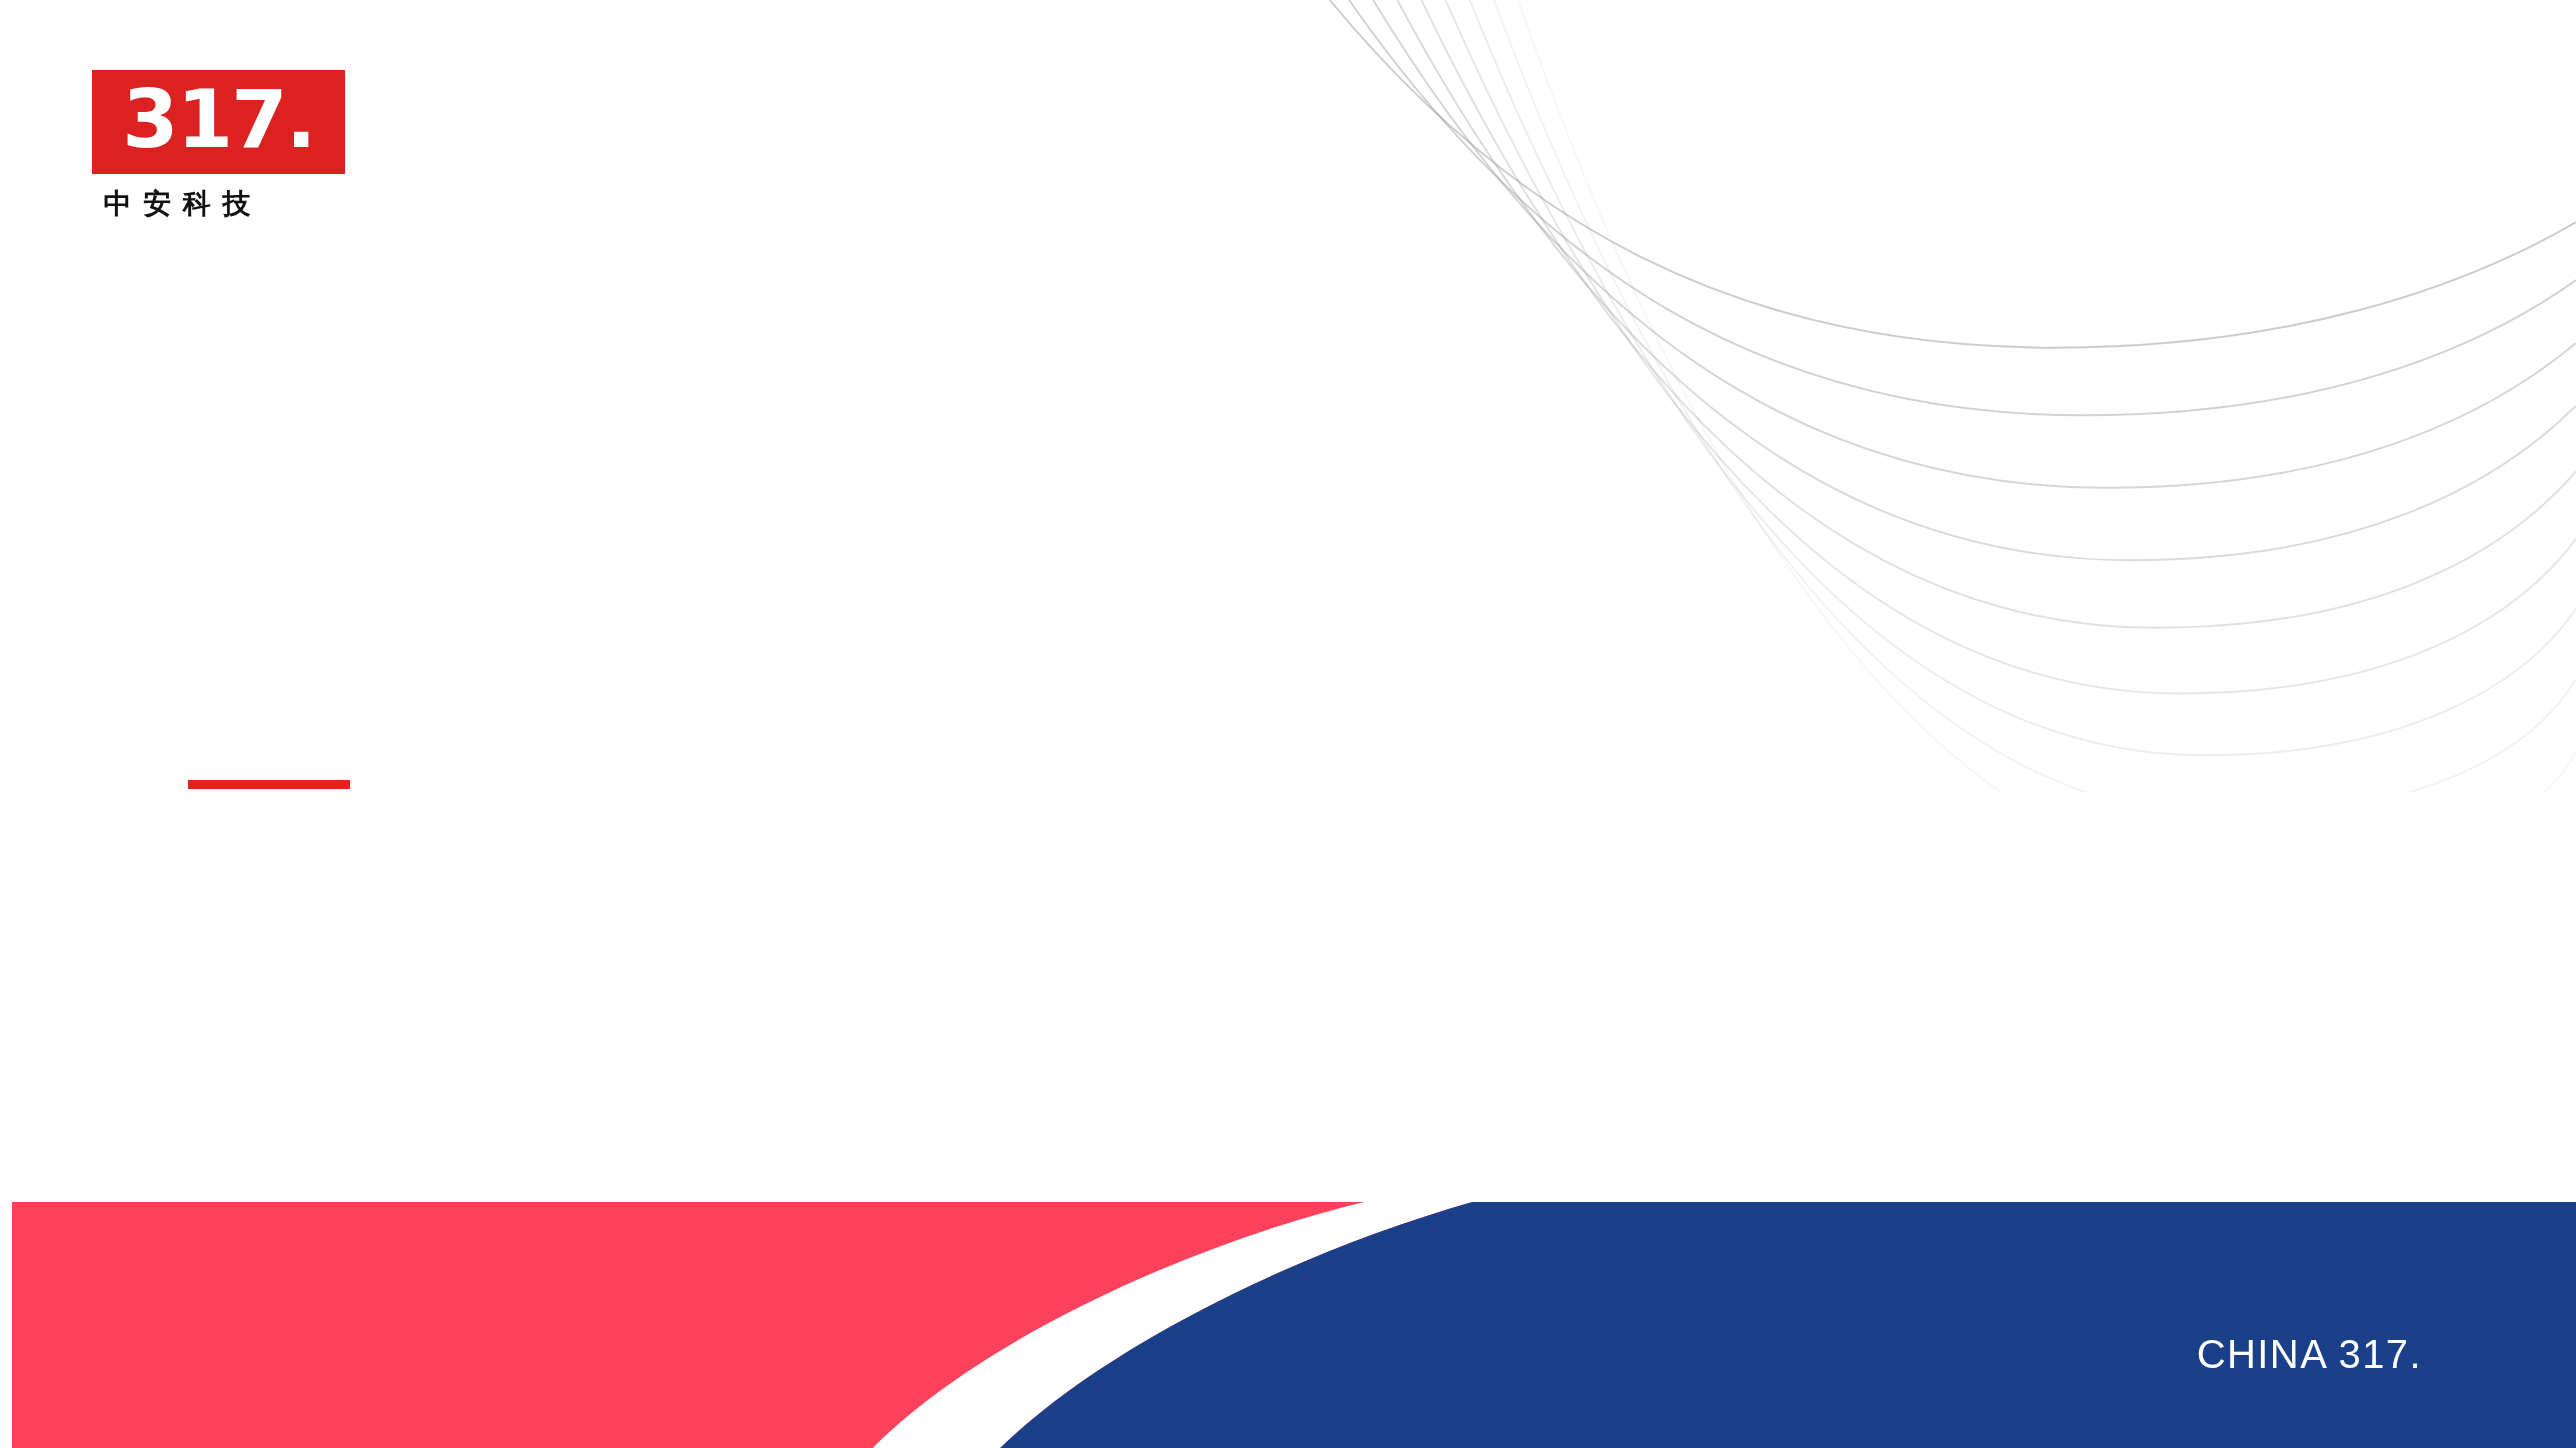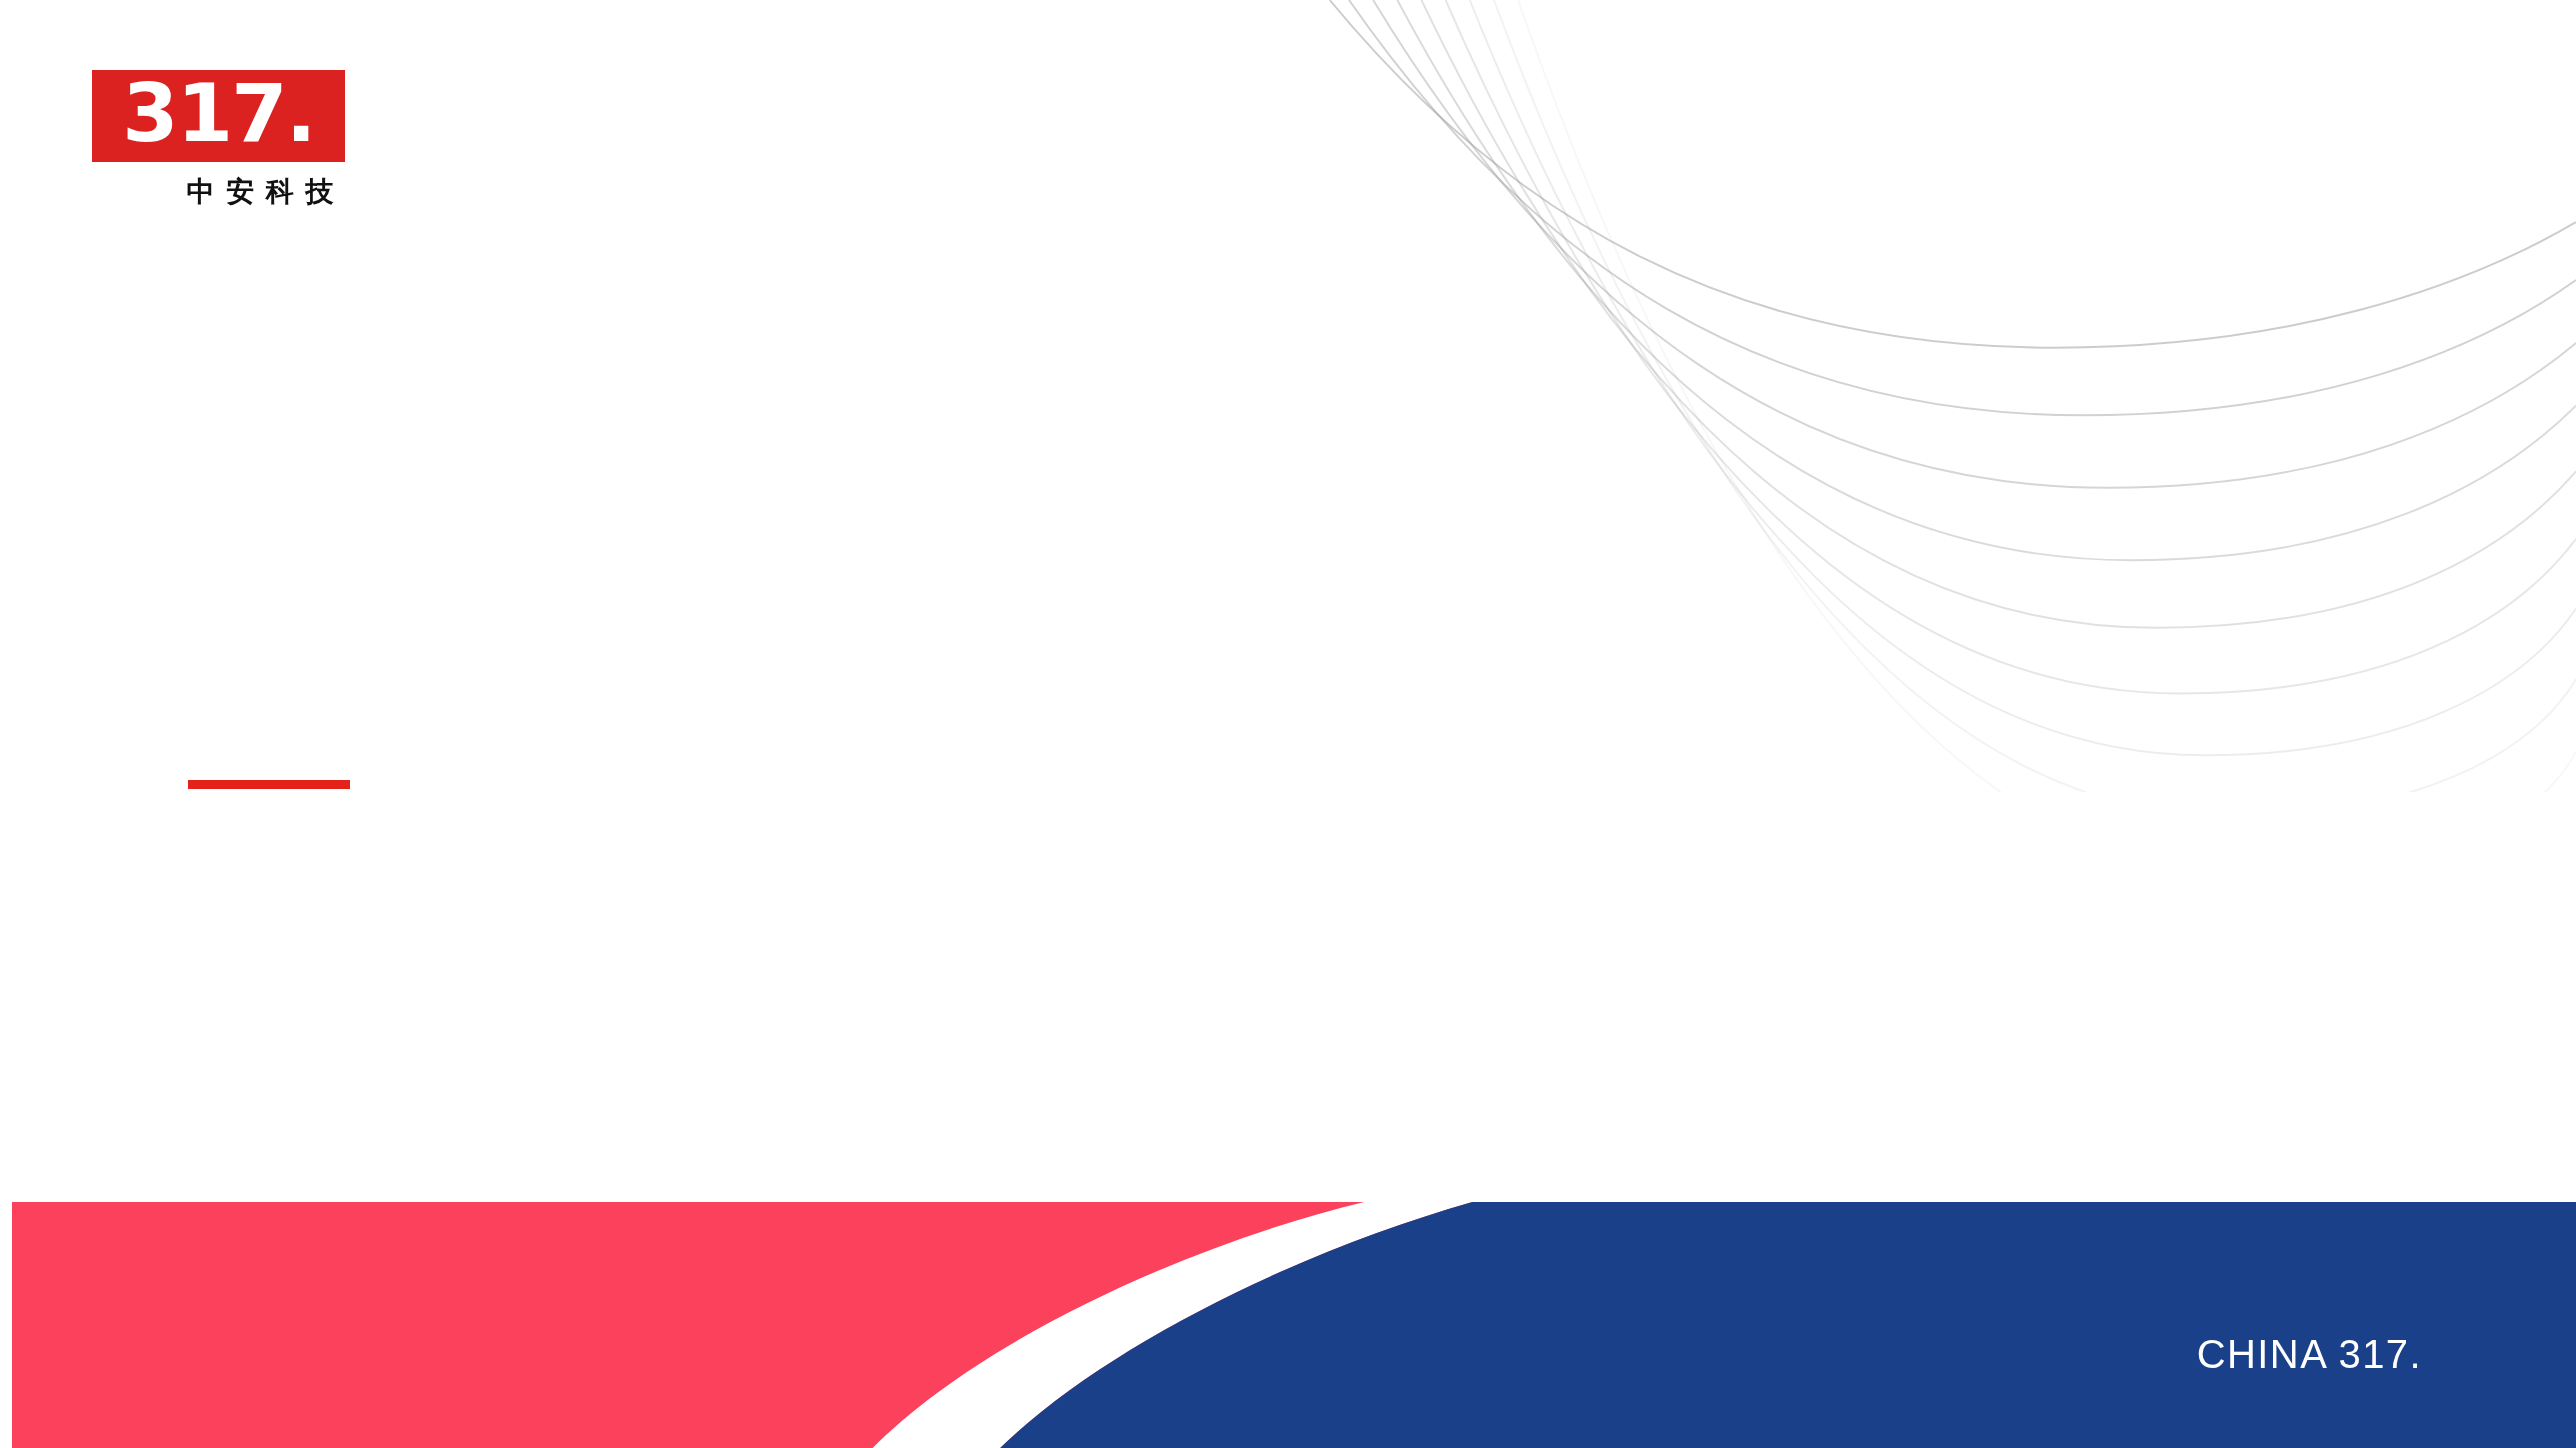--- a/index.html
+++ b/index.html
@@ -36,39 +36,39 @@
 
   
   .logo-block {
     position: absolute;
     left: 92px;
     top: 70px;
     width: 253px;
   }
   .logo-mark {
     width: 253px;
-    height: 92px;
+    height: 104px;
     background: #DC2220;
     display: flex;
     align-items: center;
     justify-content: center;
     box-sizing: border-box;
   }
   .logo-mark-text {
     color: #ffffff;
     font-size: 81px;
     font-weight: bold;
     line-height: 1;
     letter-spacing: -1.9px;
     font-family: "DejaVu Sans", "Liberation Sans", sans-serif;
     transform: translateY(-2.9px);
   }
   .logo-sub {
     margin-top: 15.5px;
-    text-align: right;
+    text-align: left;
     color: #111111;
     font-size: 28px;
     font-weight: bold;
     letter-spacing: 11.6px;
     text-indent: 11.6px;
     line-height: 1;
   }
 
   
   .headline {

